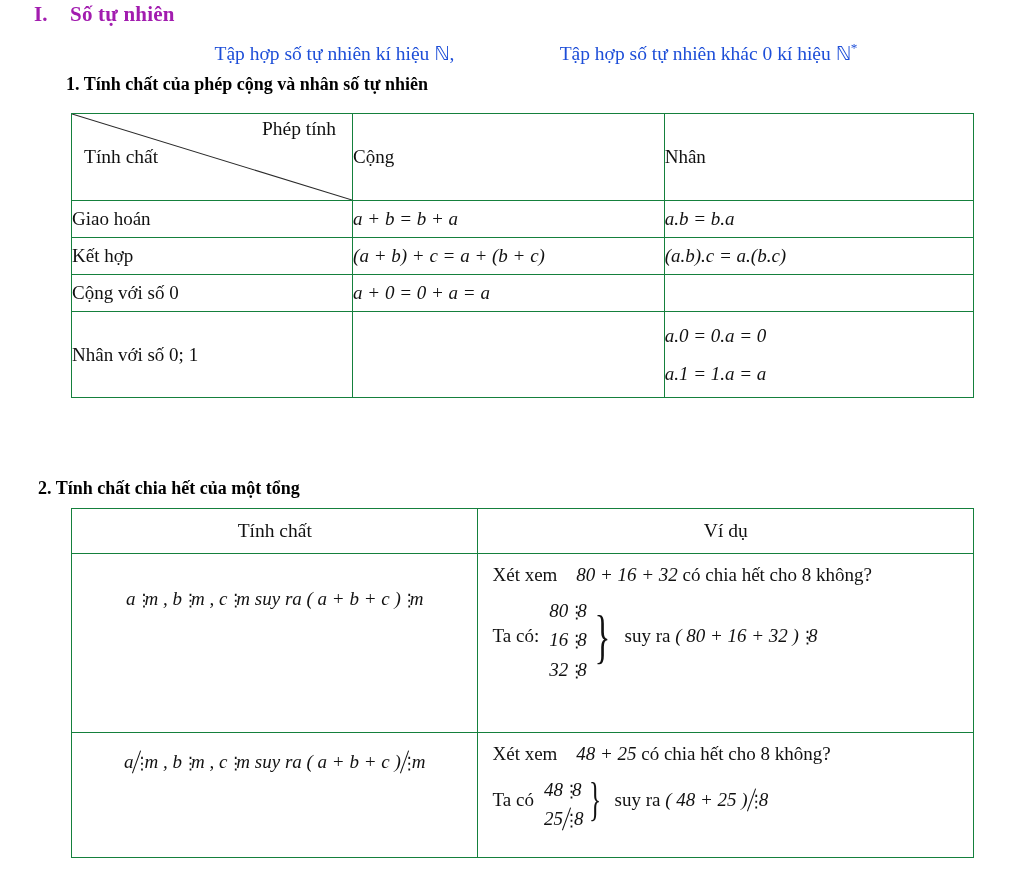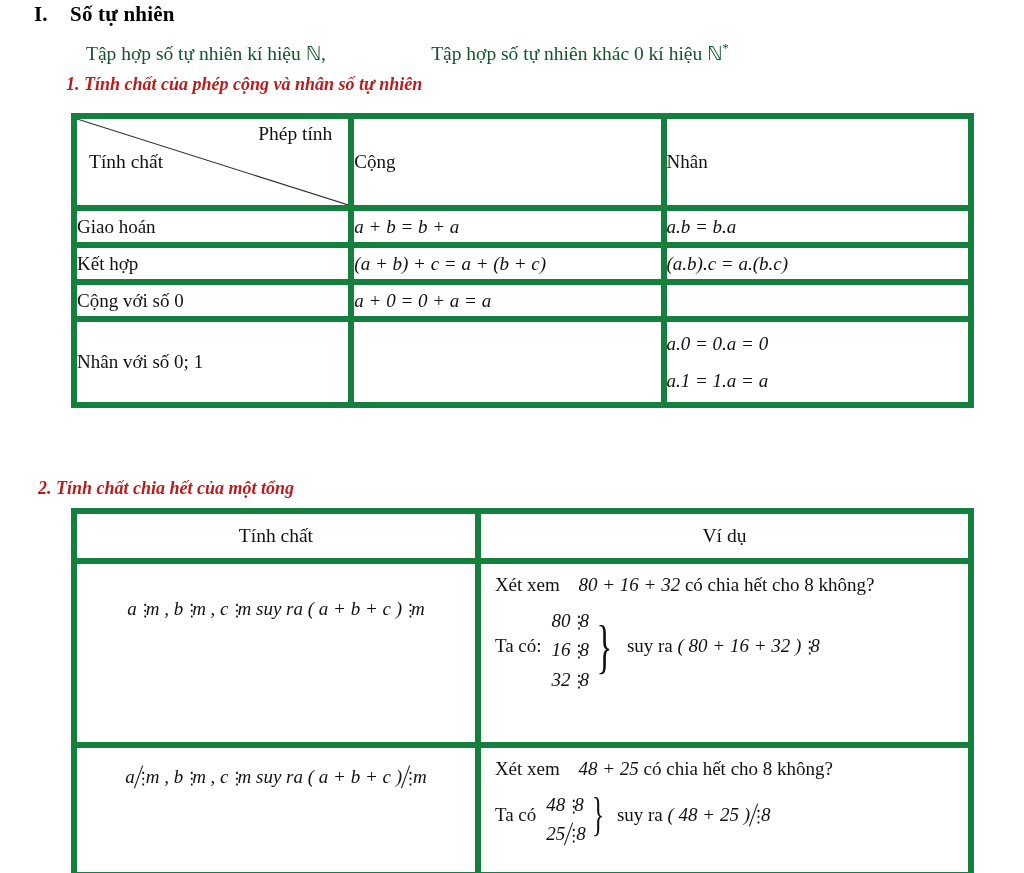--- a/index.html
+++ b/index.html
@@ -17,43 +17,43 @@
     overflow: hidden;
   }
 
   
   .sec-heading {
     position: absolute;
     left: 34px;
     top: 2px;
     font-size: 21px;
     font-weight: bold;
-    color: #000000;
+    color: #a21caf;
     letter-spacing: 0.2px;
     white-space: nowrap;
   }
   .sec-heading .numeral { display: inline-block; width: 36px; }
 
   .intro-line {
     position: absolute;
     left: 86px;
     top: 40px;
     width: 900px;
     font-size: 19.5px;
-    color: #14532d;
-    white-space: nowrap;
+    color: #1d4ed8;
+    white-space: nowrap;
+    text-align: center;
   }
   .intro-line .gap { display: inline-block; width: 96px; }
 
   .sub-heading {
     position: absolute;
     font-size: 18px;
-    font-style: italic;
     font-weight: bold;
-    color: #b91c1c;
+    color: #000000;
     white-space: nowrap;
   }
   #sub-1 { left: 66px; top: 74px; }
   #sub-2 { left: 38px; top: 478px; }
 
   
   .math {
     font-family: "Liberation Serif", "DejaVu Serif", serif;
     font-style: italic;
     font-size: 19px;
@@ -95,21 +95,21 @@
     transform-origin: center;
   }
 
   
   table.doc-table {
     position: absolute;
     border-collapse: collapse;
     background: #ffffff;
   }
   table.doc-table td {
-    border: 6px solid #15803d;
+    border: 1px solid #15803d;
     padding: 0;
     vertical-align: middle;
     font-size: 19px;
   }
   .cell-pad-l { padding: 4px 0 4px 12px; text-align: left; }
   .cell-center { text-align: left; padding: 5px 6px; }
 
   
   #table-props { left: 71px; top: 113px; width: 903px; }
   #table-props td.c1 { width: 281px; }

